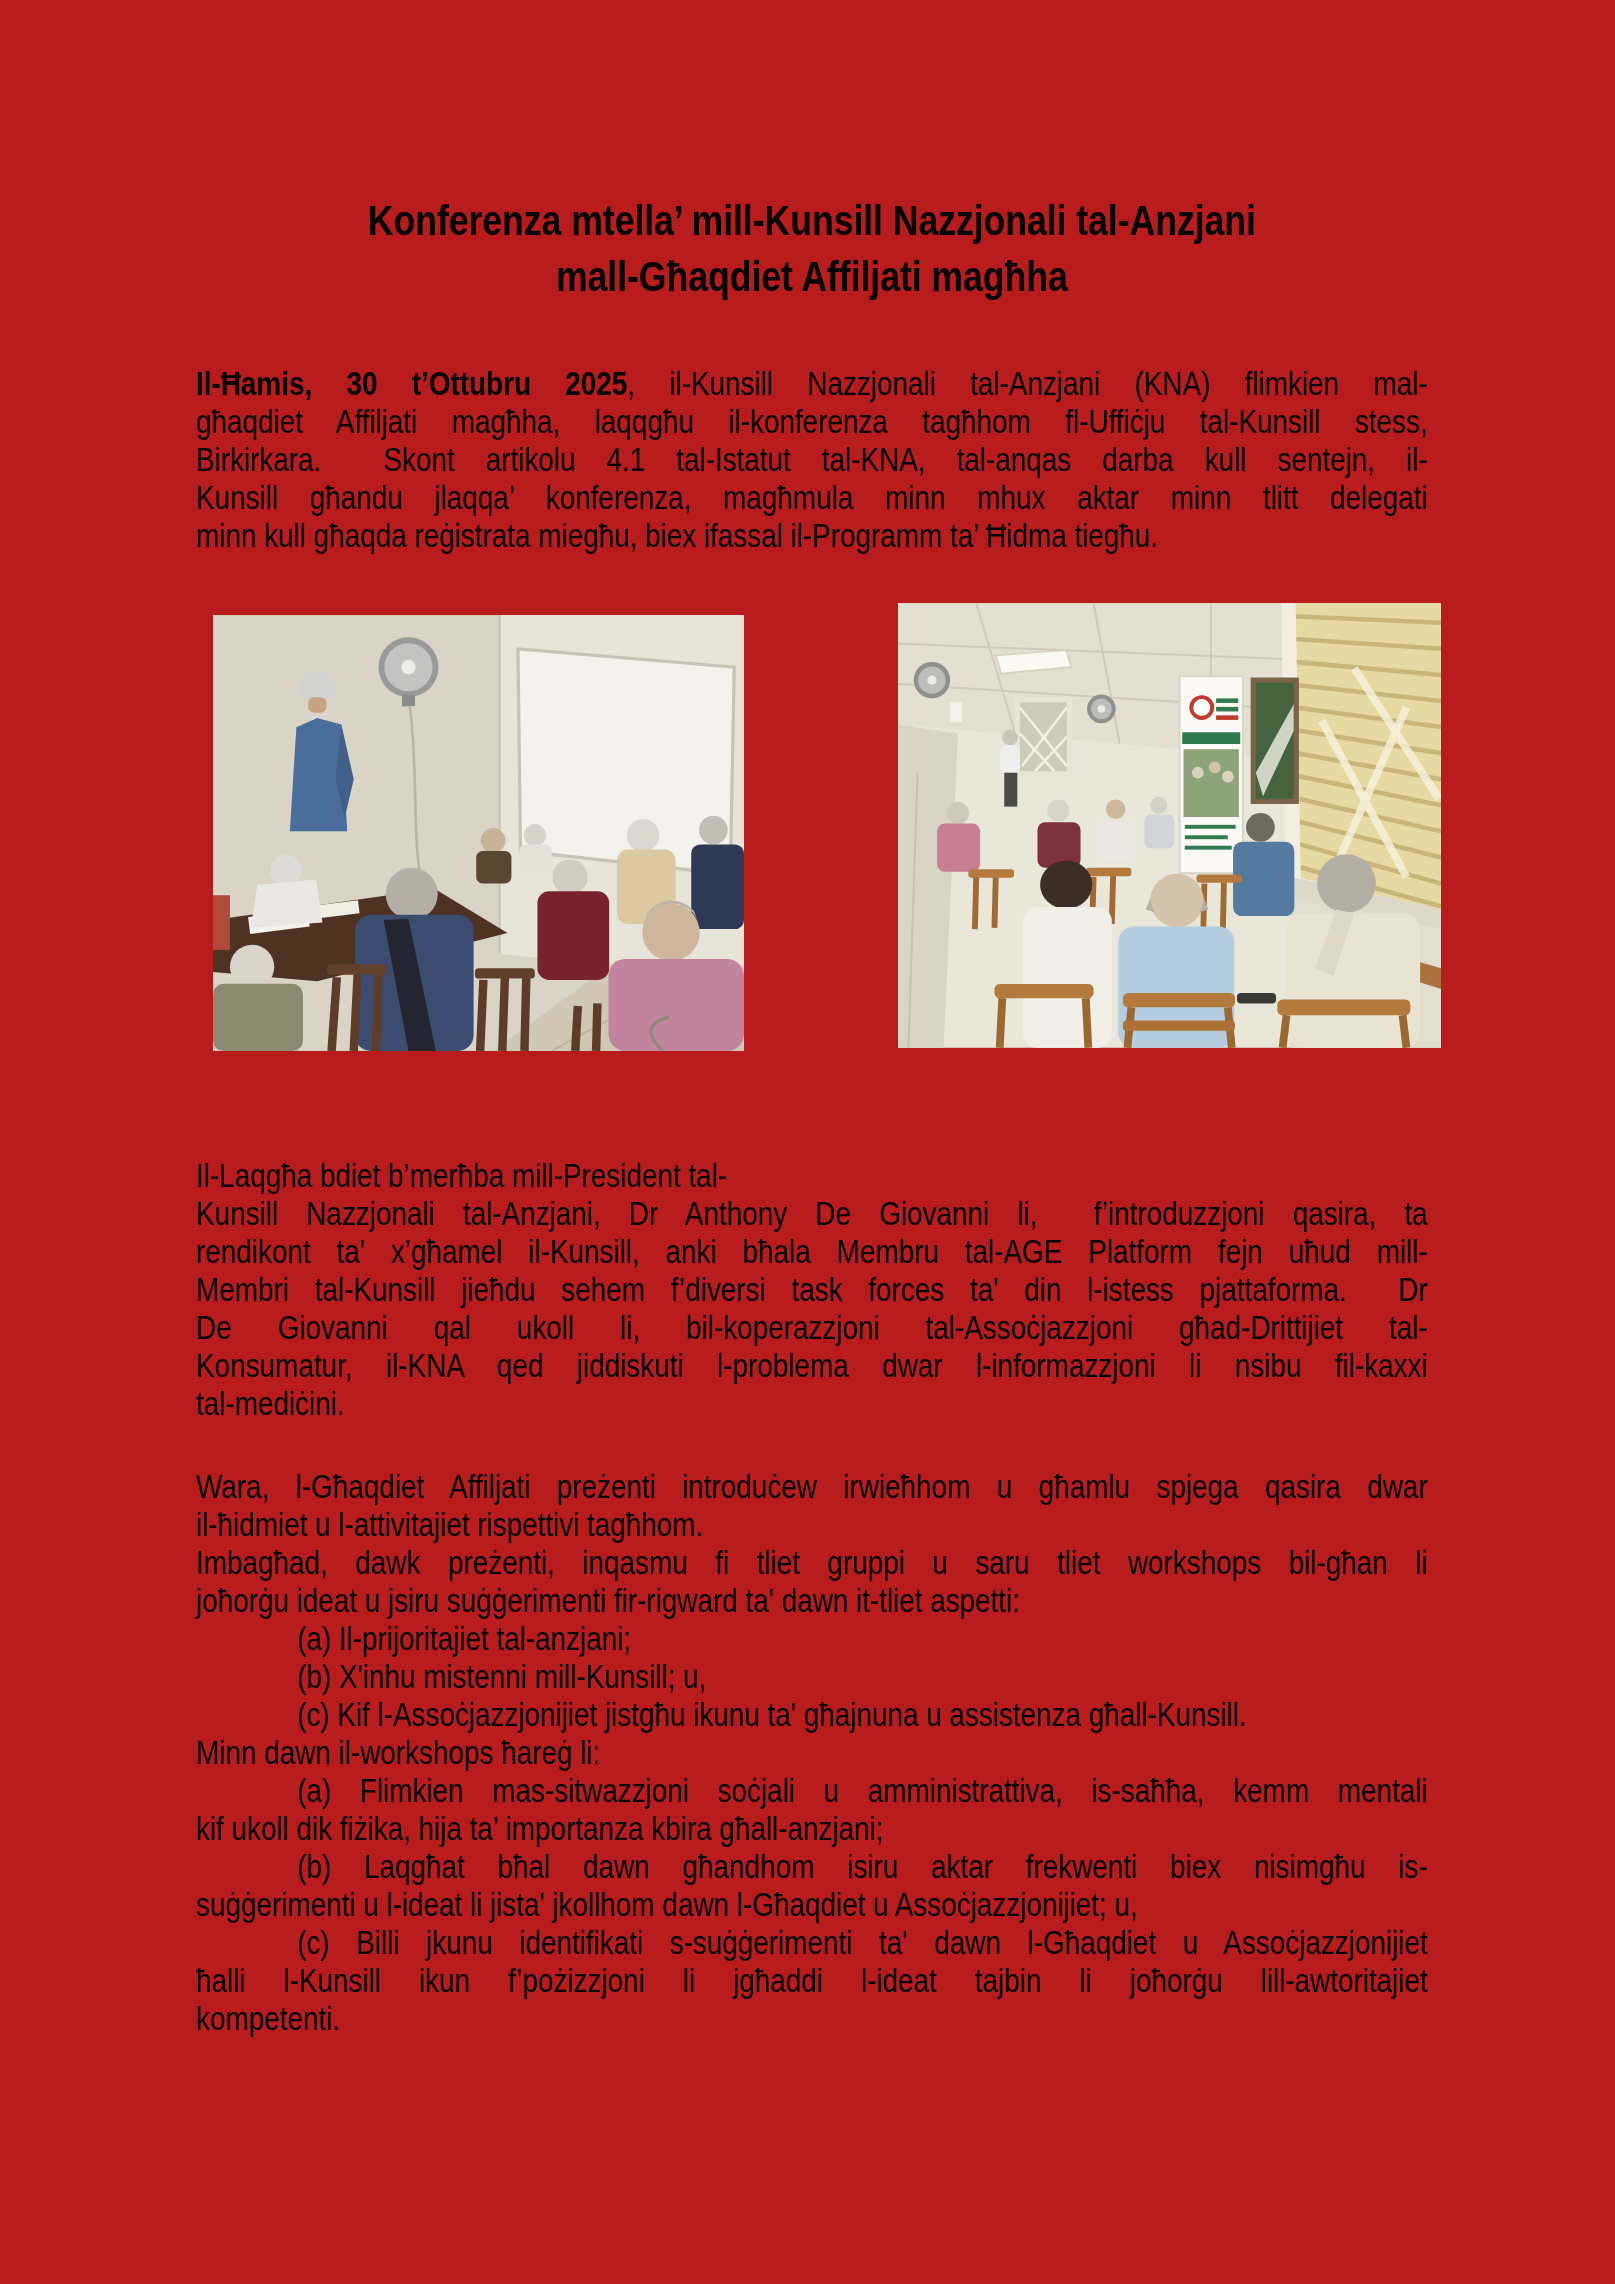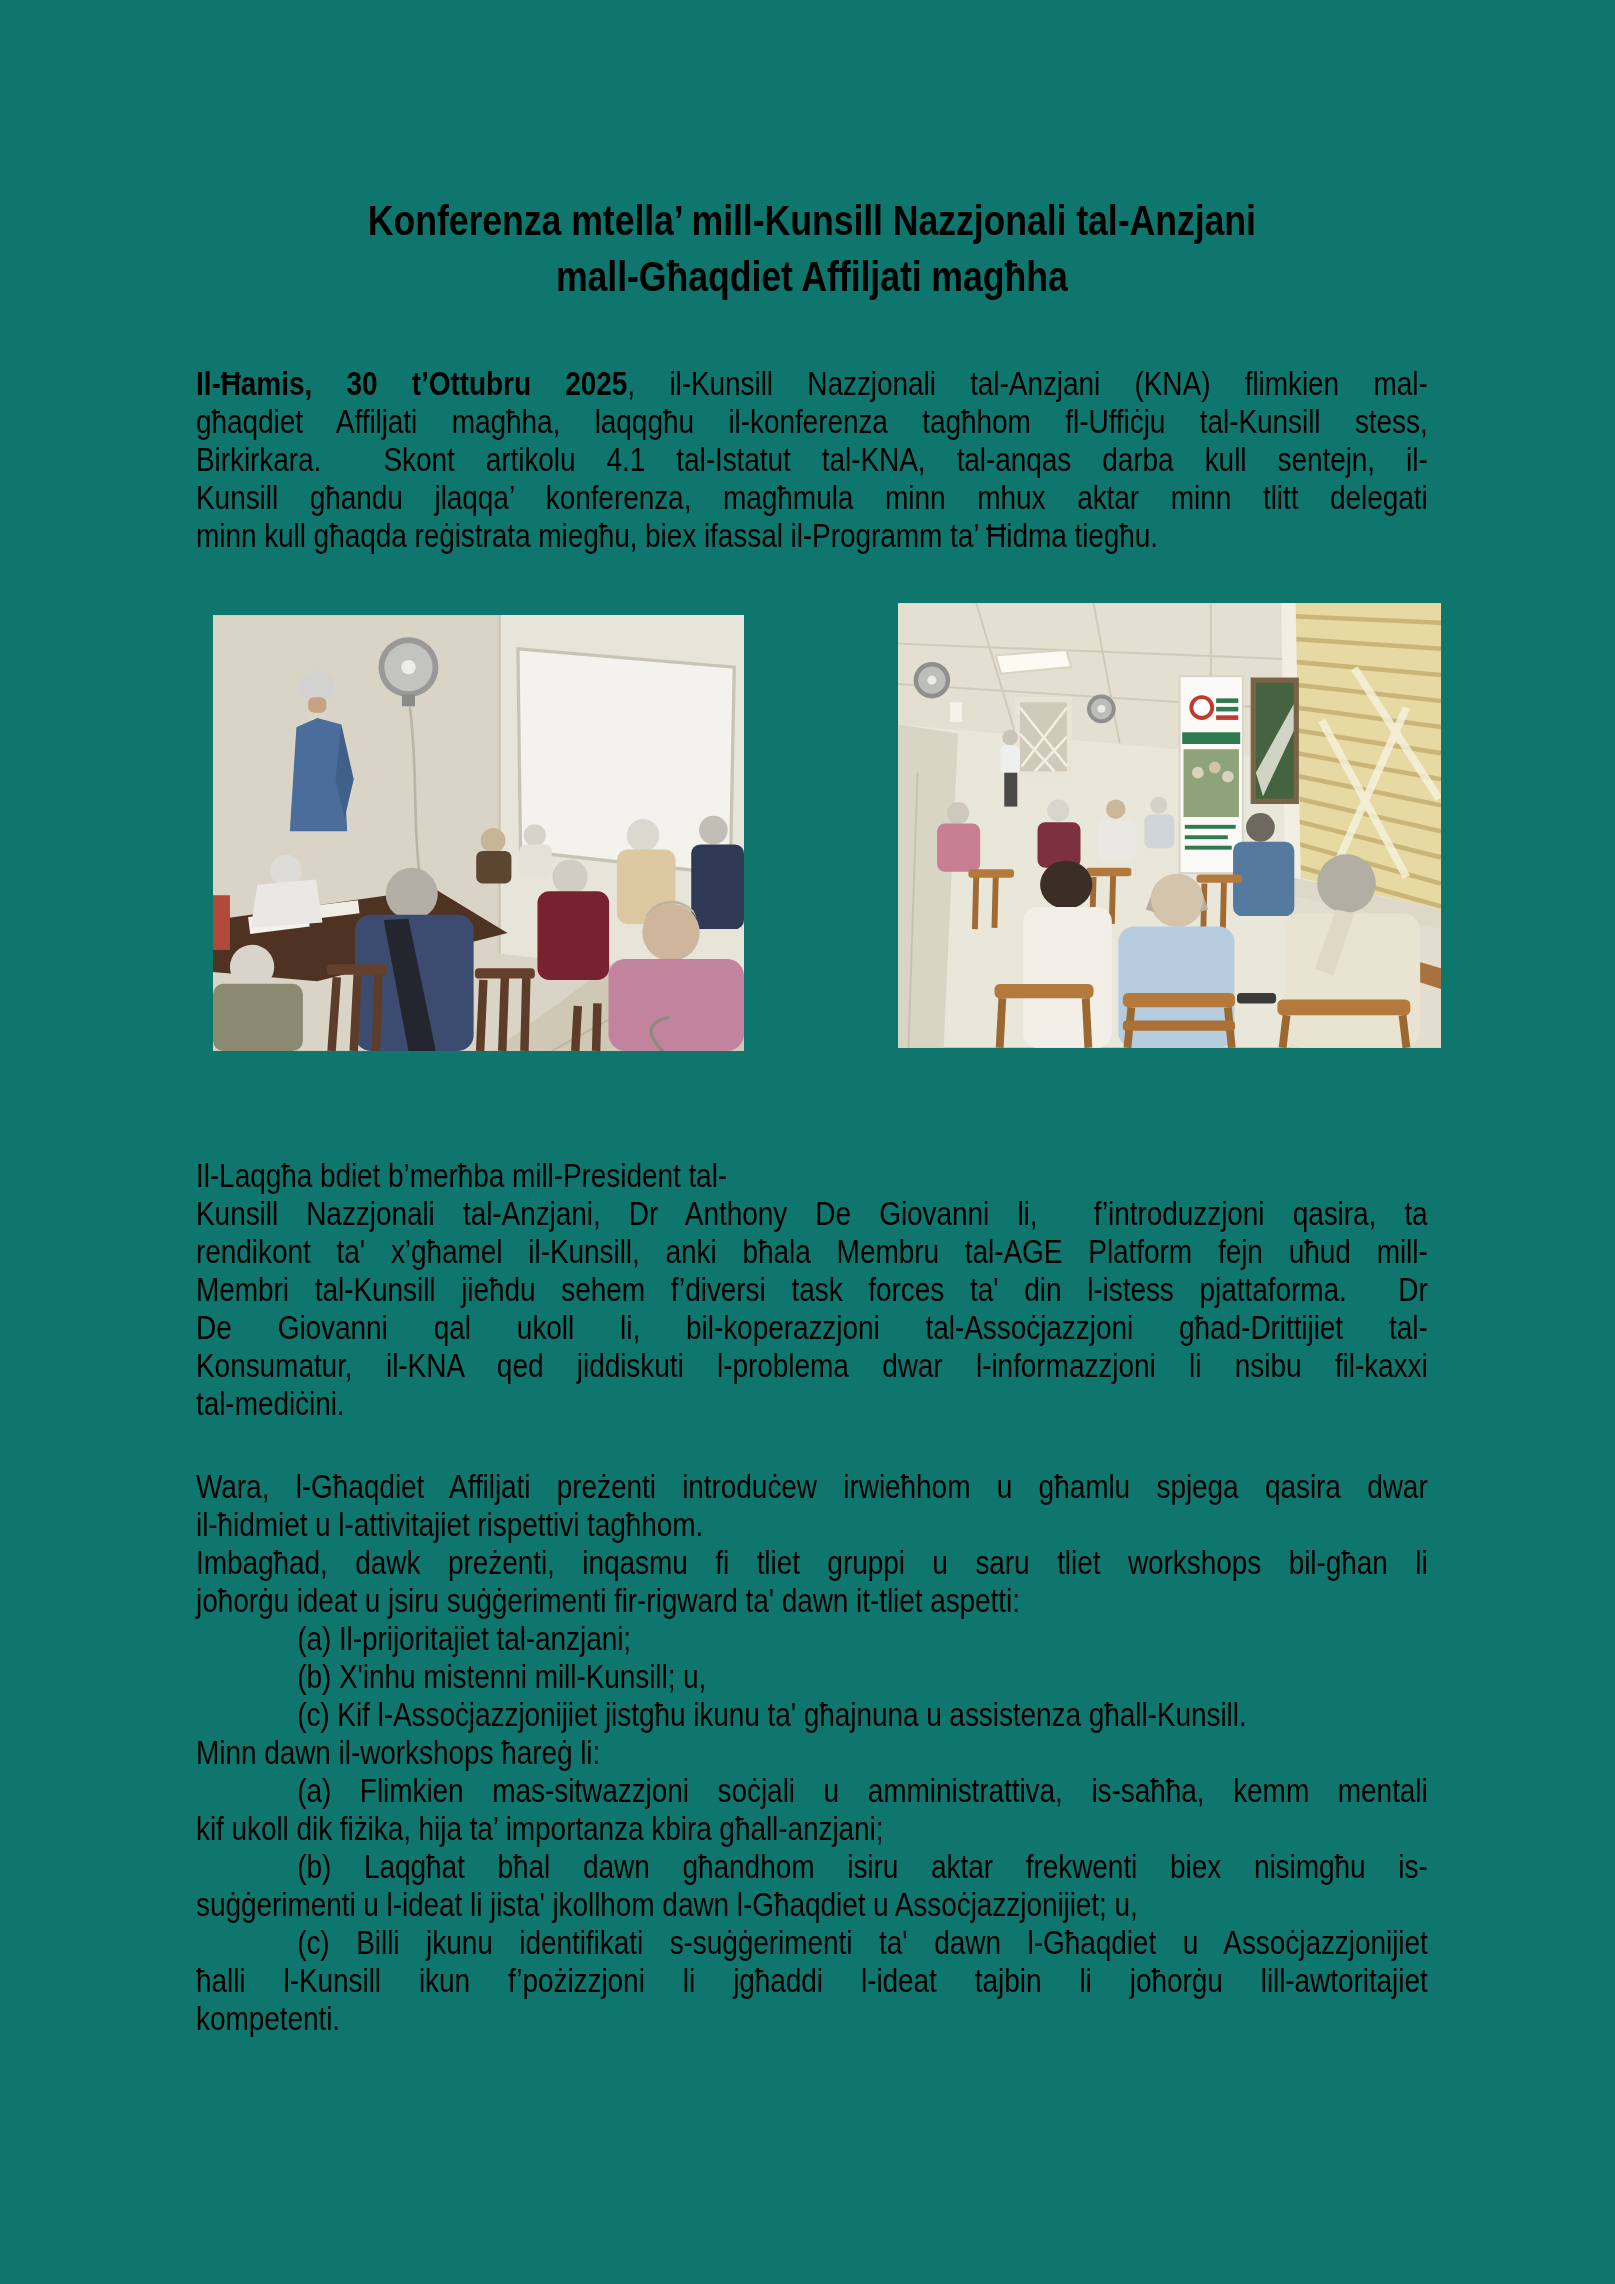--- a/index.html
+++ b/index.html
@@ -1,20 +1,20 @@
 <!DOCTYPE html>
 <html style="font-size:10.4px"><head>
 <meta charset="utf-8">
 <style>
   html,body { margin:0; padding:0; background:#9a9a9a; }
   .page {
     position:relative;
     width:1616px; height:2284px;
     margin:0 auto;
-    background:#0f766e;
+    background:#b91c1c;
     overflow:hidden;
     font-family:"Liberation Sans","DejaVu Sans",sans-serif;
     color:#000;
   }
   .content { position:absolute; left:196px; top:0; width:1232px; }
 
   
   .cx {
     width:1449px;
     transform:scaleX(0.85);

